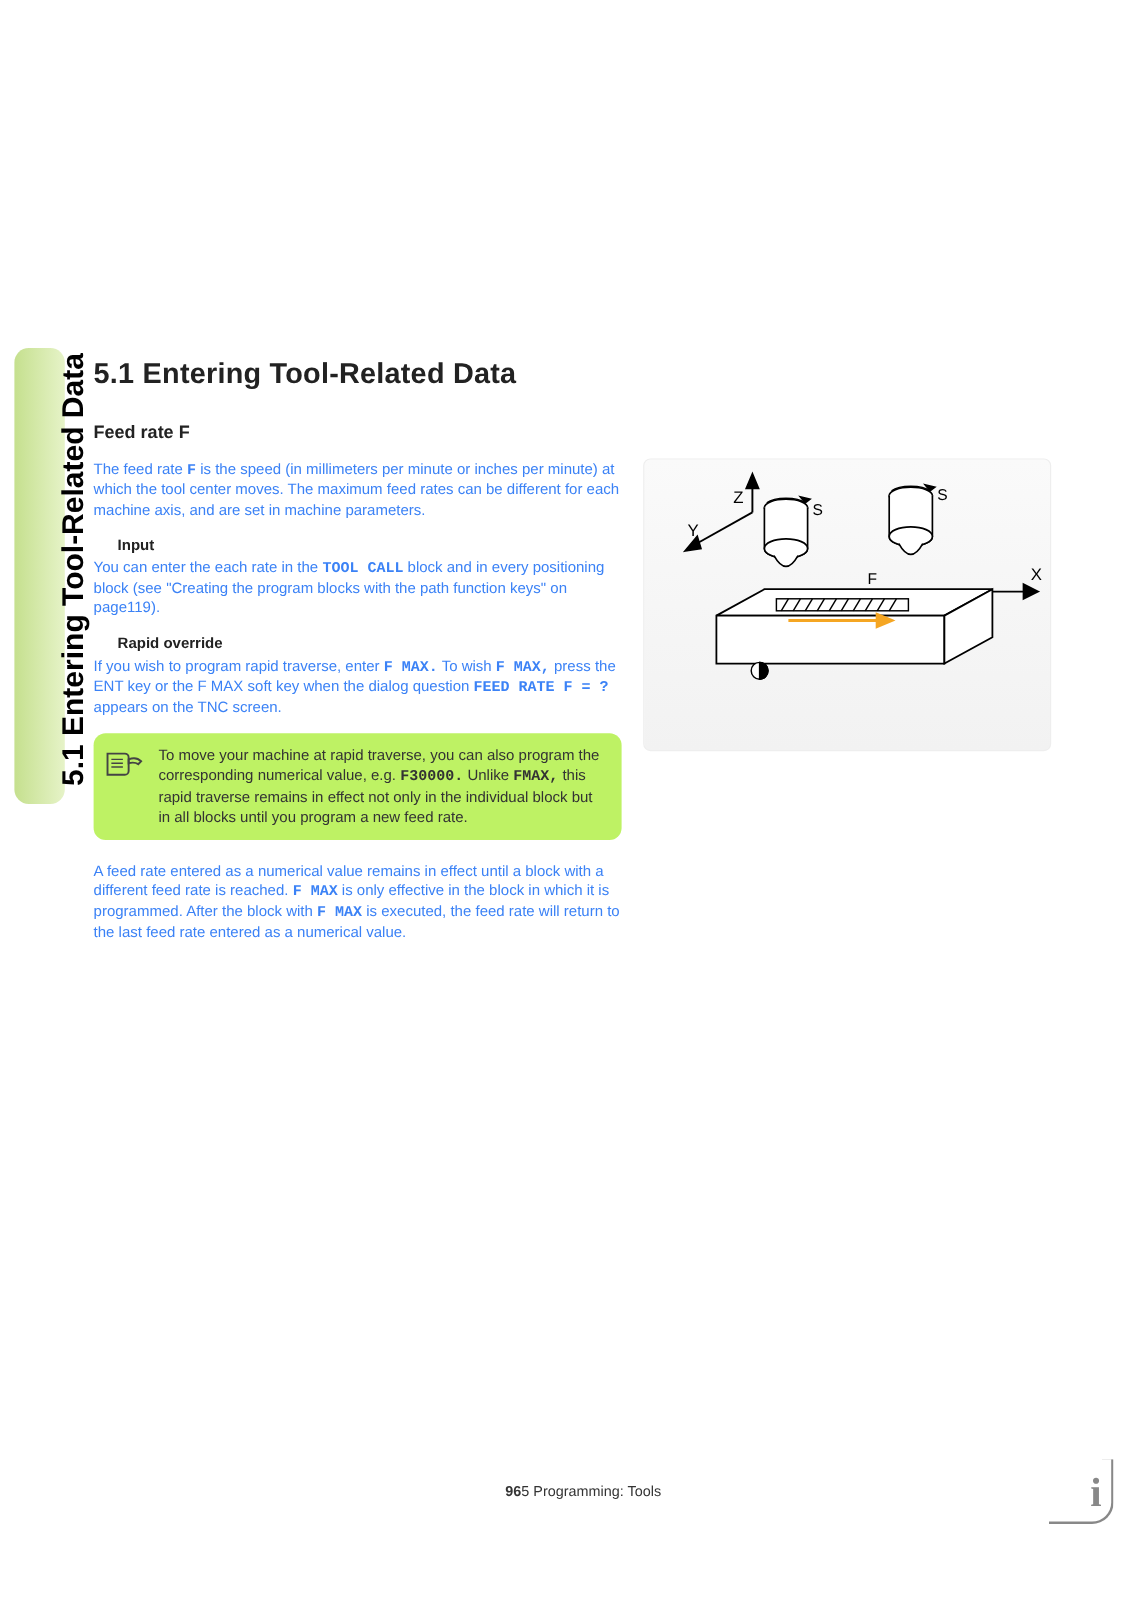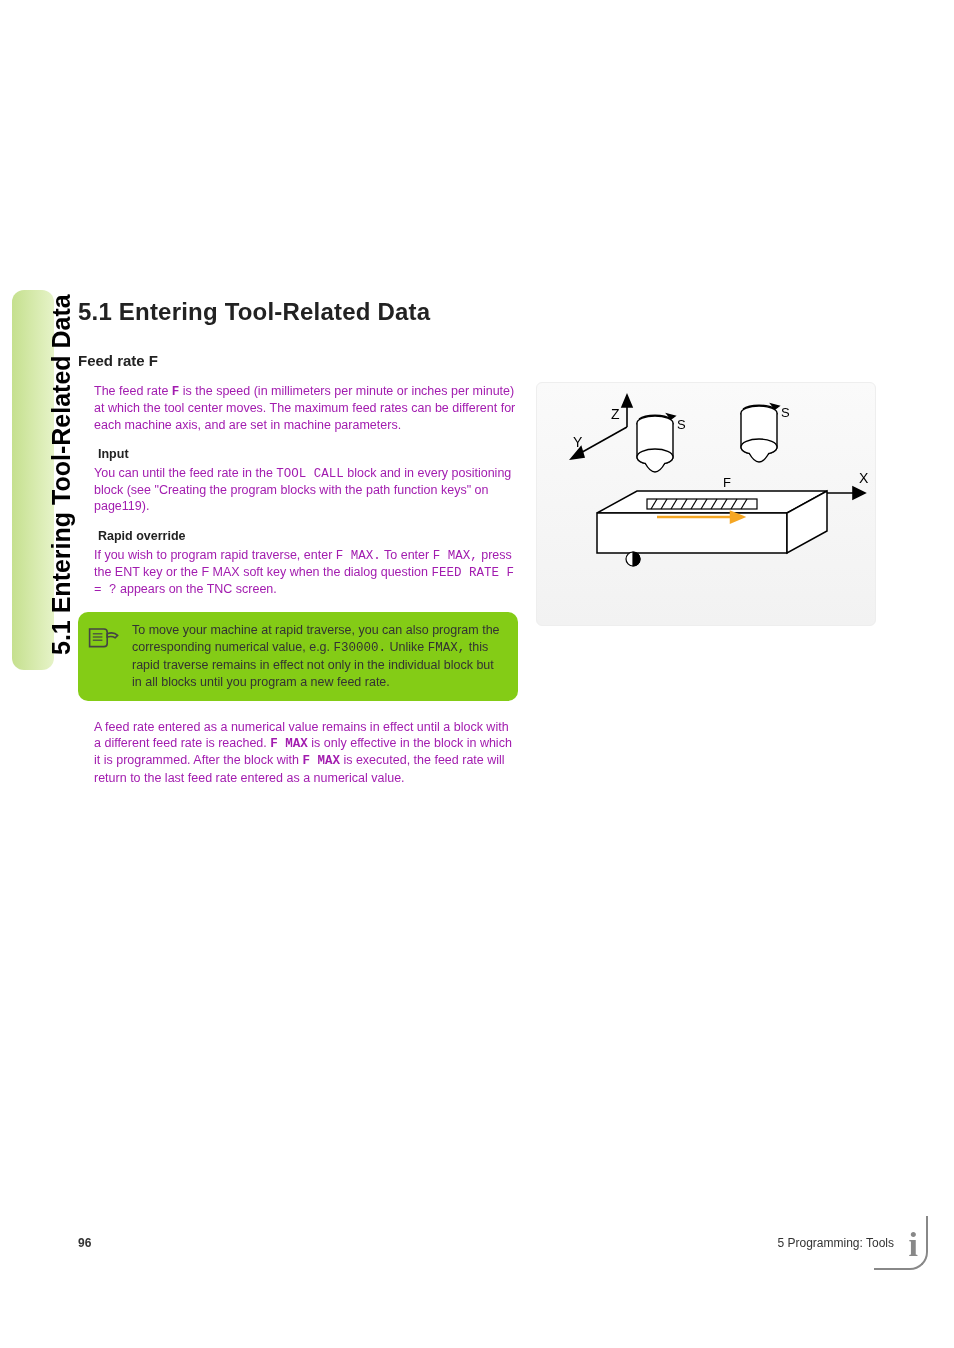--- a/index.html
+++ b/index.html
@@ -51,37 +51,36 @@
   h2 {
     font-size: 15px;
     font-weight: 700;
     margin-bottom: 14px;
   }
 
   .para {
     font-size: 12.5px;
     line-height: 1.3;
     margin-bottom: 14px;
-    color: #a21caf;
-    margin-left: 16px;
+    color: #3b82f6;
   }
 
   .para b, .para strong { font-weight: 700; }
-  .mono { font-family: "Courier New", monospace; font-weight: 400; font-size: 12.5px; }
+  .mono { font-family: "Courier New", monospace; font-weight: 700; font-size: 12.5px; }
 
   h3 {
     font-size: 12.5px;
     font-weight: 700;
     margin-bottom: 4px;
     margin-top: 6px;
     padding-left: 20px;
   }
 
   .note-box {
-    background: #84cc16;
+    background: #bef264;
     border-radius: 10px;
     padding: 10px 14px 10px 54px;
     margin: 10px 0 18px 0;
     position: relative;
     font-size: 12.5px;
     line-height: 1.35;
     color: #333;
   }
   .note-box .note-icon {
     position: absolute;
@@ -101,21 +100,21 @@
     border-radius: 6px;
     border: 1px solid #eee;
   }
 
   .footer {
     position: absolute;
     bottom: 98px;
     left: 78px;
     right: 60px;
     display: flex;
-    justify-content: space-between;
+    justify-content: center;
     font-size: 12px;
     color: #333;
   }
   .footer .page-num { font-weight: 700; }
 
   .info-badge {
     position: absolute;
     right: 26px;
     bottom: 78px;
     width: 54px;
@@ -147,26 +146,26 @@
 <div class="content">
   <h1>5.1  Entering Tool-Related Data</h1>
   <h2>Feed rate F</h2>
 
   <p class="para">
     <span>The feed rate </span><strong class="mono">F</strong><span> is the speed (in millimeters per minute or inches per minute) at which the tool center moves. The maximum feed rates can be different for each machine axis, and are set in machine parameters.</span>
   </p>
 
   <h3>Input</h3>
   <p class="para">
-    <span>You can until the feed rate in the </span><span class="mono">TOOL CALL</span><span> block and in every positioning block (see "Creating the program blocks with the path function keys" on page119).</span>
+    <span>You can enter the each rate in the </span><span class="mono">TOOL CALL</span><span> block and in every positioning block (see "Creating the program blocks with the path function keys" on page119).</span>
   </p>
 
   <h3>Rapid override</h3>
   <p class="para">
-    <span>If you wish to program rapid traverse, enter </span><span class="mono">F MAX.</span><span> To enter </span><span class="mono">F MAX,</span><span> press the ENT key or the F MAX soft key when the dialog question </span><span class="mono">FEED RATE F = ?</span><span> appears on the TNC screen.</span>
+    <span>If you wish to program rapid traverse, enter </span><span class="mono">F MAX.</span><span> To wish </span><span class="mono">F MAX,</span><span> press the ENT key or the F MAX soft key when the dialog question </span><span class="mono">FEED RATE F = ?</span><span> appears on the TNC screen.</span>
   </p>
 
   <div class="note-box">
     <svg class="note-icon" viewBox="0 0 40 32">
       <path d="M2 6 h18 a4 4 0 0 1 4 4 v14 a4 4 0 0 1 -4 4 h-18 z" fill="none" stroke="#444" stroke-width="2"></path>
       <path d="M24 12 c5 -2 10 -1 13 2 l-3 3 c-3 -2 -6 -2 -10 -1 z" fill="none" stroke="#444" stroke-width="2"></path>
       <line x1="6" y1="12" x2="18" y2="12" stroke="#444" stroke-width="1.5"></line>
       <line x1="6" y1="16" x2="18" y2="16" stroke="#444" stroke-width="1.5"></line>
       <line x1="6" y1="20" x2="18" y2="20" stroke="#444" stroke-width="1.5"></line>
     </svg>

